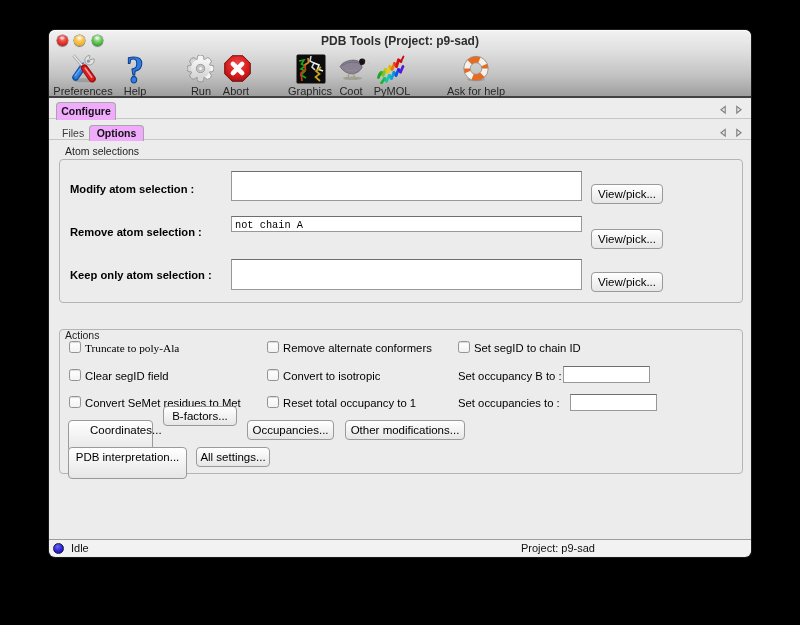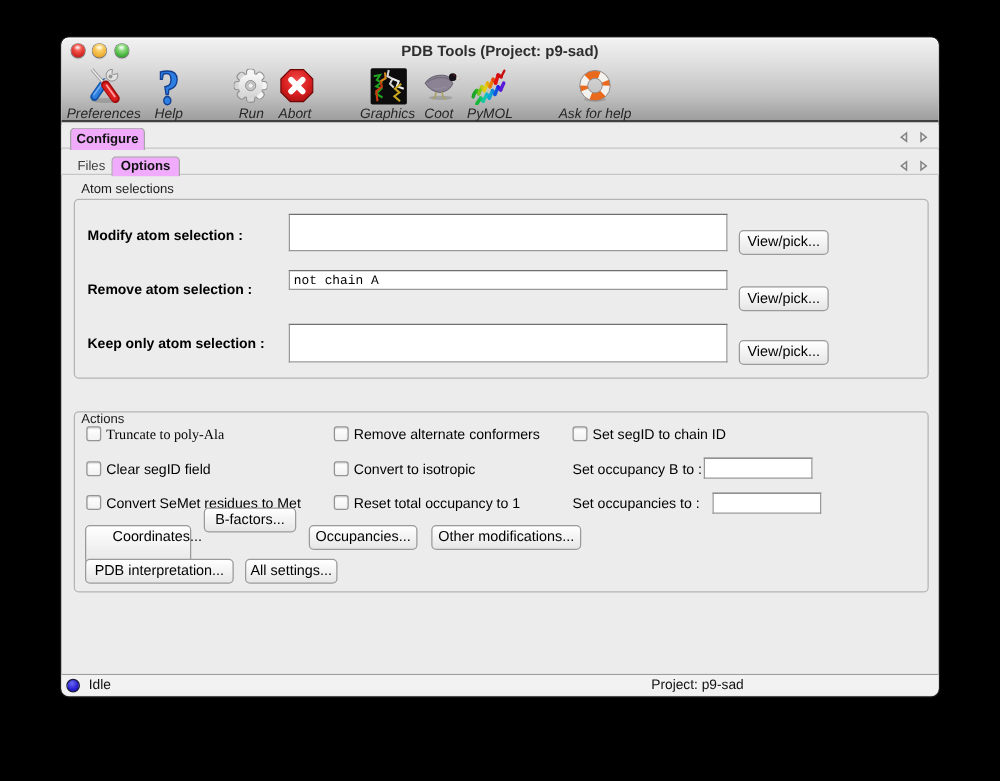--- a/index.html
+++ b/index.html
@@ -13,21 +13,21 @@
             background:linear-gradient(180deg,#f2f2f2 0px,#e0e0e0 20px,#c3c3c3 45px,#9c9c9c 67px);
             border-bottom:2px solid #414141; border-radius:6px 6px 0 0; box-shadow: inset 0 1px 0 rgba(255,255,255,.85); }
   .tl { position:absolute; top:5px; width:11px; height:11px; border-radius:50%; }
   .tl::after { content:""; position:absolute; left:2.2px; top:1px; width:6.5px; height:4px; border-radius:50%;
                background:radial-gradient(ellipse at center, rgba(255,255,255,.85) 0%, rgba(255,255,255,0) 75%); }
   .tl.red    { left:7.5px;  background:radial-gradient(circle at 50% 30%, #ff9a9a 0%, #ee4d42 35%, #d32524 70%, #8e0b0b 100%); box-shadow:0 0 0 0.5px rgba(80,80,80,.8), 0 1px 1px rgba(0,0,0,.3);}
   .tl.yellow { left:25px; background:radial-gradient(circle at 50% 30%, #ffe9a8 0%, #f8c95c 35%, #efae31 70%, #9a6a08 100%); box-shadow:0 0 0 0.5px rgba(80,80,80,.8), 0 1px 1px rgba(0,0,0,.3);}
   .tl.green  { left:42.5px; background:radial-gradient(circle at 50% 30%, #c9f4c2 0%, #7ed36f 35%, #3fae37 70%, #156e11 100%); box-shadow:0 0 0 0.5px rgba(80,80,80,.8), 0 1px 1px rgba(0,0,0,.3);}
   .title { position:absolute; left:0; top:4px; width:702px; text-align:center;
            font-size:12px; font-weight:bold; color:#2e2e2e; }
-  .tblabel { position:absolute; top:55px; font-size:11px; color:#262626; text-align:center; transform:translateX(-50%); white-space:nowrap;font-style:italic; }
+  .tblabel { position:absolute; top:55px; font-size:11px; color:#262626; text-align:center; transform:translateX(-50%); white-space:nowrap; }
   
   .trow1 { position:absolute; left:0; top:70px; width:702px; height:19px; background:#ededed; border-bottom:1px solid #c6c6c6; }
   .trow2 { position:absolute; left:0; top:90px; width:702px; height:20px; background:#ececec; border-bottom:1px solid #c6c6c6; }
   .tab { position:absolute; background:#f0abfc; border:1px solid #a6a6a6; border-bottom:none; border-radius:4px 4px 0 0;
          font-size:10.5px; font-weight:bold; color:#111; text-align:center; }
   .group { position:absolute; border:1px solid #b4b4b4; border-radius:4px; }
   .glabel { position:absolute; font-size:10.5px; color:#1d1d1d; }
   .flabel { position:absolute; font-size:11.2px; font-weight:bold; color:#000; white-space:nowrap; }
   .field { position:absolute; background:#fff; border:1px solid #989898; border-top-color:#6e6e6e; }
   .btn { position:absolute; background:linear-gradient(180deg,#ffffff 0%,#f4f4f4 45%,#e6e6e6 100%);
@@ -219,21 +219,21 @@
   <div class="cblabel" style="left:36px; top:367px;">Convert SeMet residues to Met</div>
   <div class="cb" style="left:218px; top:366px;"></div>
   <div class="cblabel" style="left:234px; top:367px;">Reset total occupancy to 1</div>
   <div class="cblabel" style="left:409px; top:367px;">Set occupancies to :</div>
   <div class="field" style="left:521px; top:364px; width:87px; height:17px;"></div>
 
   <div class="btn" style="left:19px; top:390px; width:85px; height:32px; line-height:19px;padding-left:21px;">Coordinates...</div>
   <div class="btn" style="left:114px; top:376px; width:74px; height:20px; line-height:19px;">B-factors...</div>
   <div class="btn" style="left:198px; top:390px; width:87px; height:20px; line-height:19px;">Occupancies...</div>
   <div class="btn" style="left:296px; top:390px; width:120px; height:20px; line-height:19px;">Other modifications...</div>
-  <div class="btn" style="left:19px; top:417px; width:119px; height:20px; line-height:19px;">PDB interpretation...</div>
+  <div class="btn" style="left:19px; top:417px; width:119px; height:32px; line-height:19px;">PDB interpretation...</div>
   <div class="btn" style="left:147px; top:417px; width:74px; height:20px; line-height:19px;">All settings...</div>
 
   <div class="statusbar"></div>
   <div class="abs" style="left:3.5px; top:512.5px; width:11px; height:11px; border-radius:50%;
        background:radial-gradient(circle at 40% 30%, #6a6af0 0%, #2a21d6 55%, #140b9a 100%); border:1px solid #1a1a3a;"></div>
   <div class="abs" style="left:22px; top:512px; font-size:11px; color:#111;">Idle</div>
   <div class="abs" style="left:359px; top:512px; width:300px; text-align:center; font-size:11px; color:#111;">Project: p9-sad</div>
 </div>
 
 </body></html>

